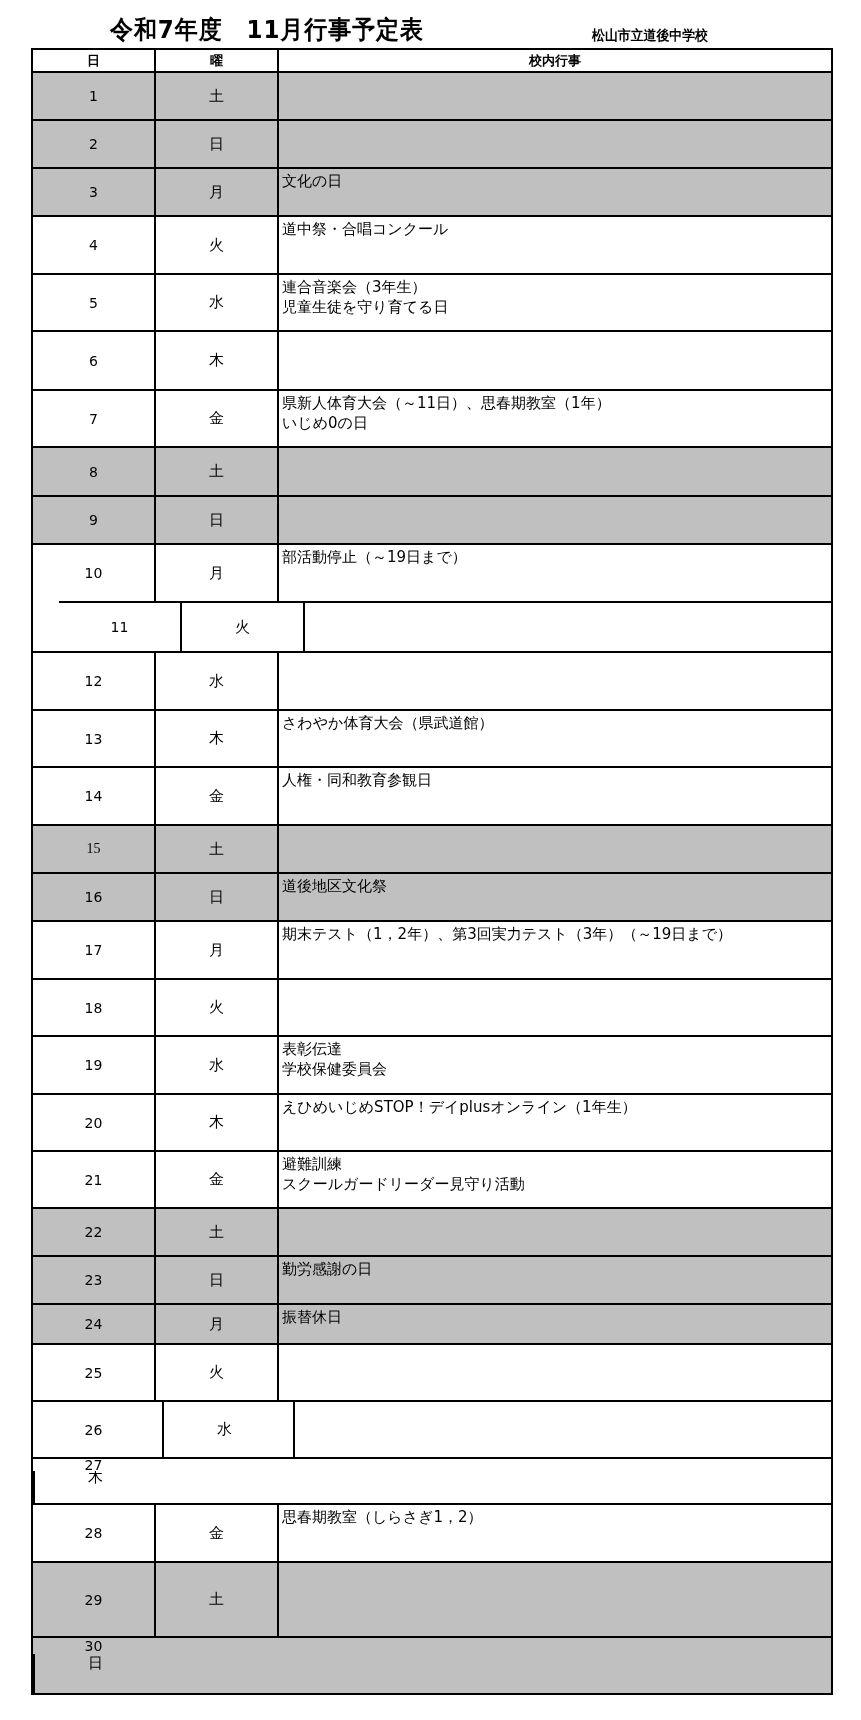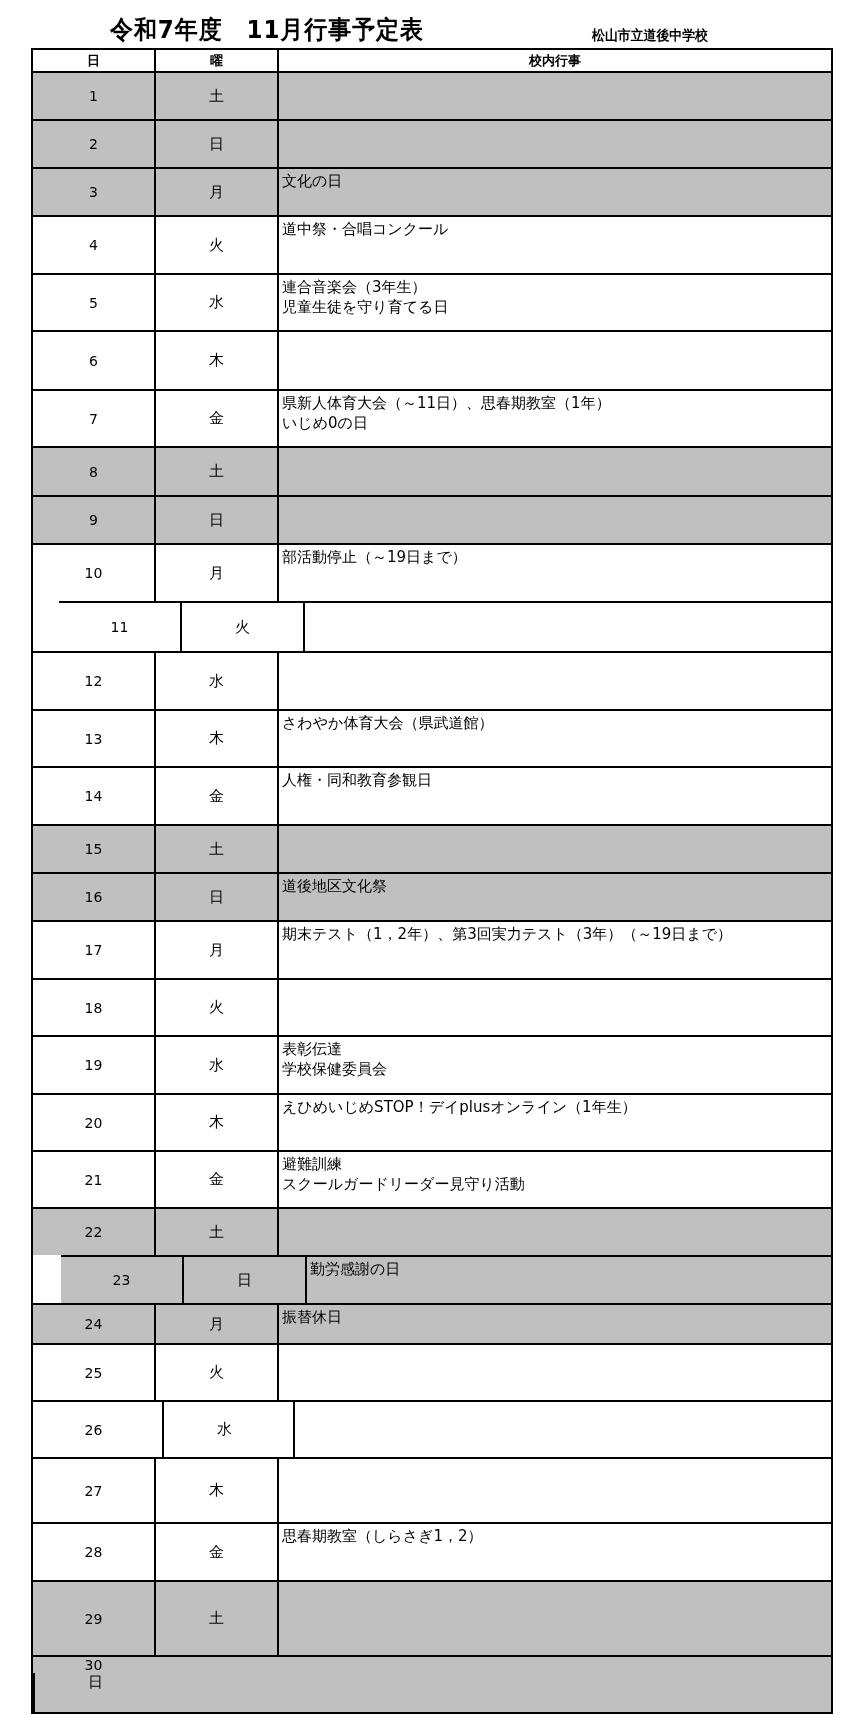--- a/index.html
+++ b/index.html
@@ -124,21 +124,21 @@
           <span class="ev-line">さわやか体育大会（県武道館）</span>
         </div>
   </div>
       <div class="row weekday" style="height: 58px;">
     <div class="cell c-day">14</div>
     <div class="cell c-dow">金</div>
     <div class="cell c-ev">
           <span class="ev-line">人権・同和教育参観日</span>
         </div>
   </div>
-      <div class="row weekend" style="height: 48px;">
+      <div class="row weekend" style="height: 48px; font-family: Liberation Serif, serif;">
     <div class="cell c-day">15</div>
     <div class="cell c-dow">土</div>
     <div class="cell c-ev"></div>
   </div>
       <div class="row weekend" style="height: 48px;">
     <div class="cell c-day">16</div>
     <div class="cell c-dow">日</div>
     <div class="cell c-ev">
           <span class="ev-line">道後地区文化祭</span>
         </div>
@@ -176,21 +176,21 @@
     <div class="cell c-ev">
           <span class="ev-line">避難訓練</span>
           <span class="ev-line">スクールガードリーダー見守り活動</span>
         </div>
   </div>
       <div class="row weekend" style="height: 48px;">
     <div class="cell c-day">22</div>
     <div class="cell c-dow">土</div>
     <div class="cell c-ev"></div>
   </div>
-      <div class="row weekend" style="height: 48px; margin-left: 28px;">
+      <div class="row weekend" style="height: 48px;">
     <div class="cell c-day">23</div>
     <div class="cell c-dow">日</div>
     <div class="cell c-ev">
           <span class="ev-line">勤労感謝の日</span>
         </div>
   </div>
       <div class="row weekend" style="height: 40px;">
     <div class="cell c-day">24</div>
     <div class="cell c-dow">月</div>
     <div class="cell c-ev">
@@ -200,21 +200,21 @@
       <div class="row weekday" style="height: 57px; justify-content: flex-end;">
     <div class="cell c-day">25</div>
     <div class="cell c-dow">火</div>
     <div class="cell c-ev"></div>
   </div>
       <div class="row weekday" style="height: 57px; gap: 8px;">
     <div class="cell c-day">26</div>
     <div class="cell c-dow">水</div>
     <div class="cell c-ev"></div>
   </div>
-      <div class="row weekday" style="height: 65px;">
+      <div class="row weekday" style="height: 46px; flex-direction: column;">
     <div class="cell c-day">27</div>
     <div class="cell c-dow">木</div>
     <div class="cell c-ev"></div>
   </div>
       <div class="row weekday" style="height: 58px;">
     <div class="cell c-day">28</div>
     <div class="cell c-dow">金</div>
     <div class="cell c-ev">
           <span class="ev-line">思春期教室（しらさぎ1，2）</span>
         </div>

